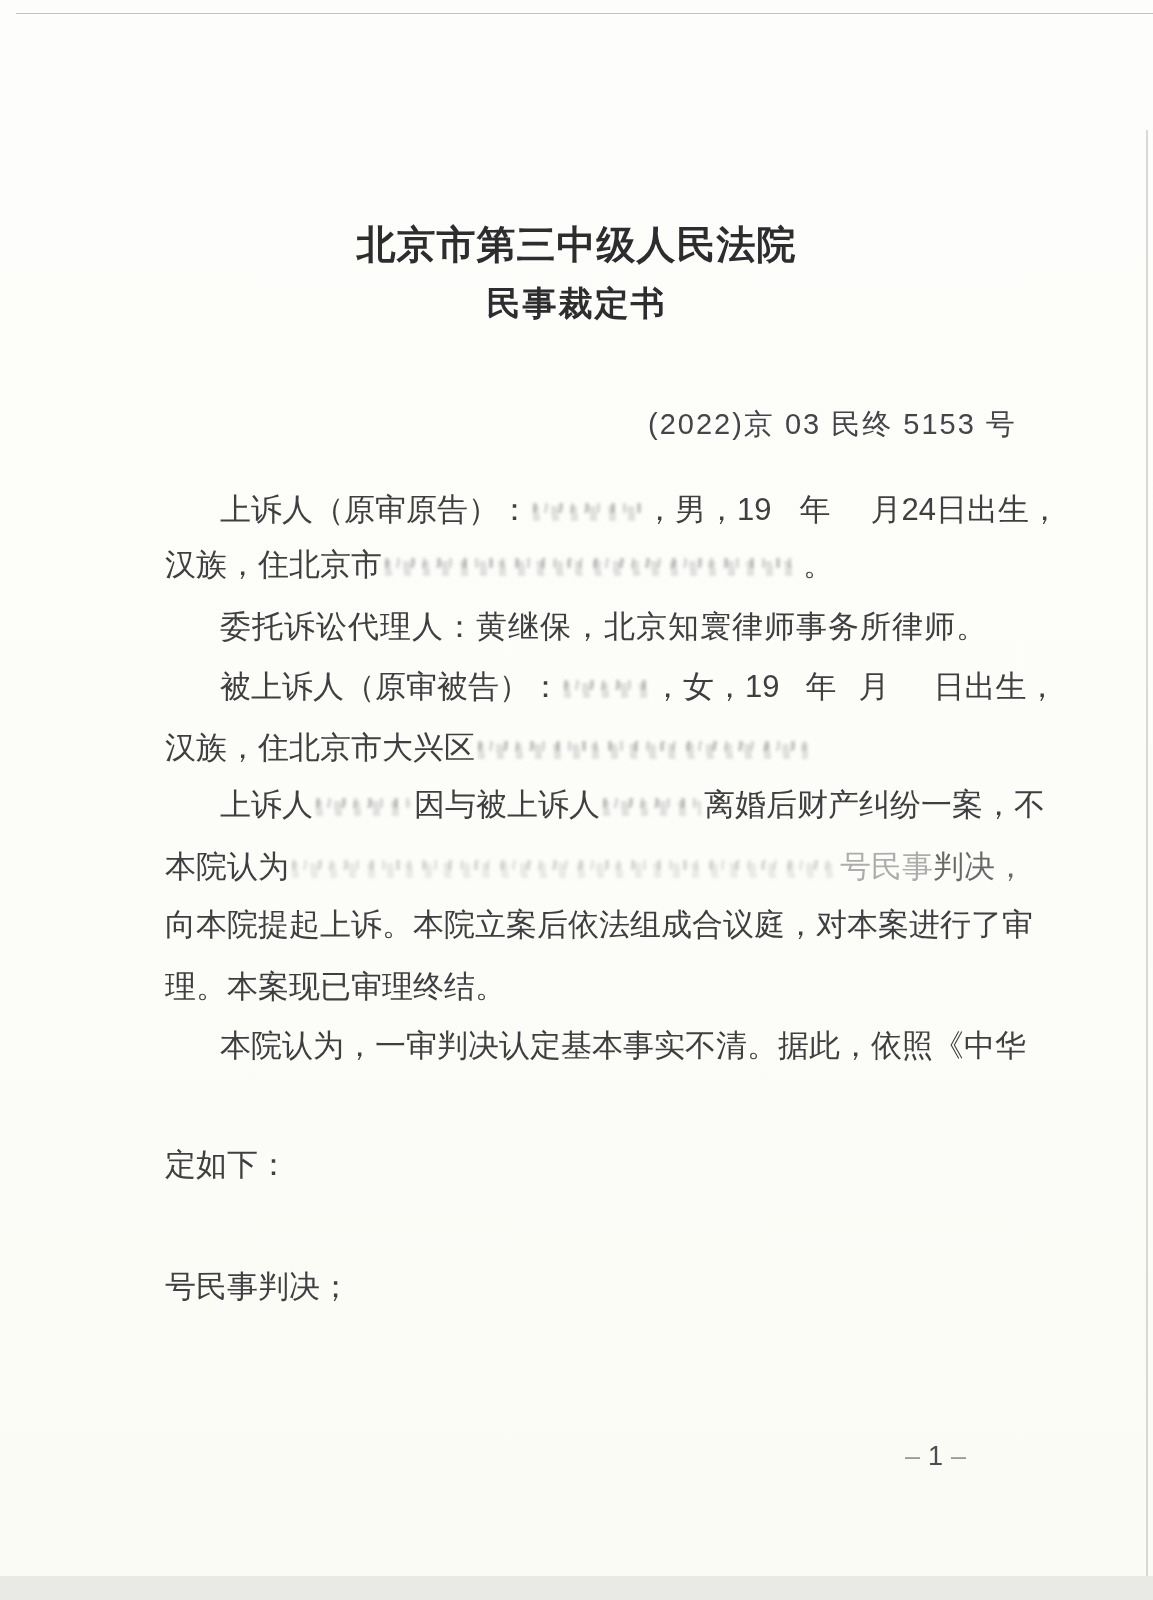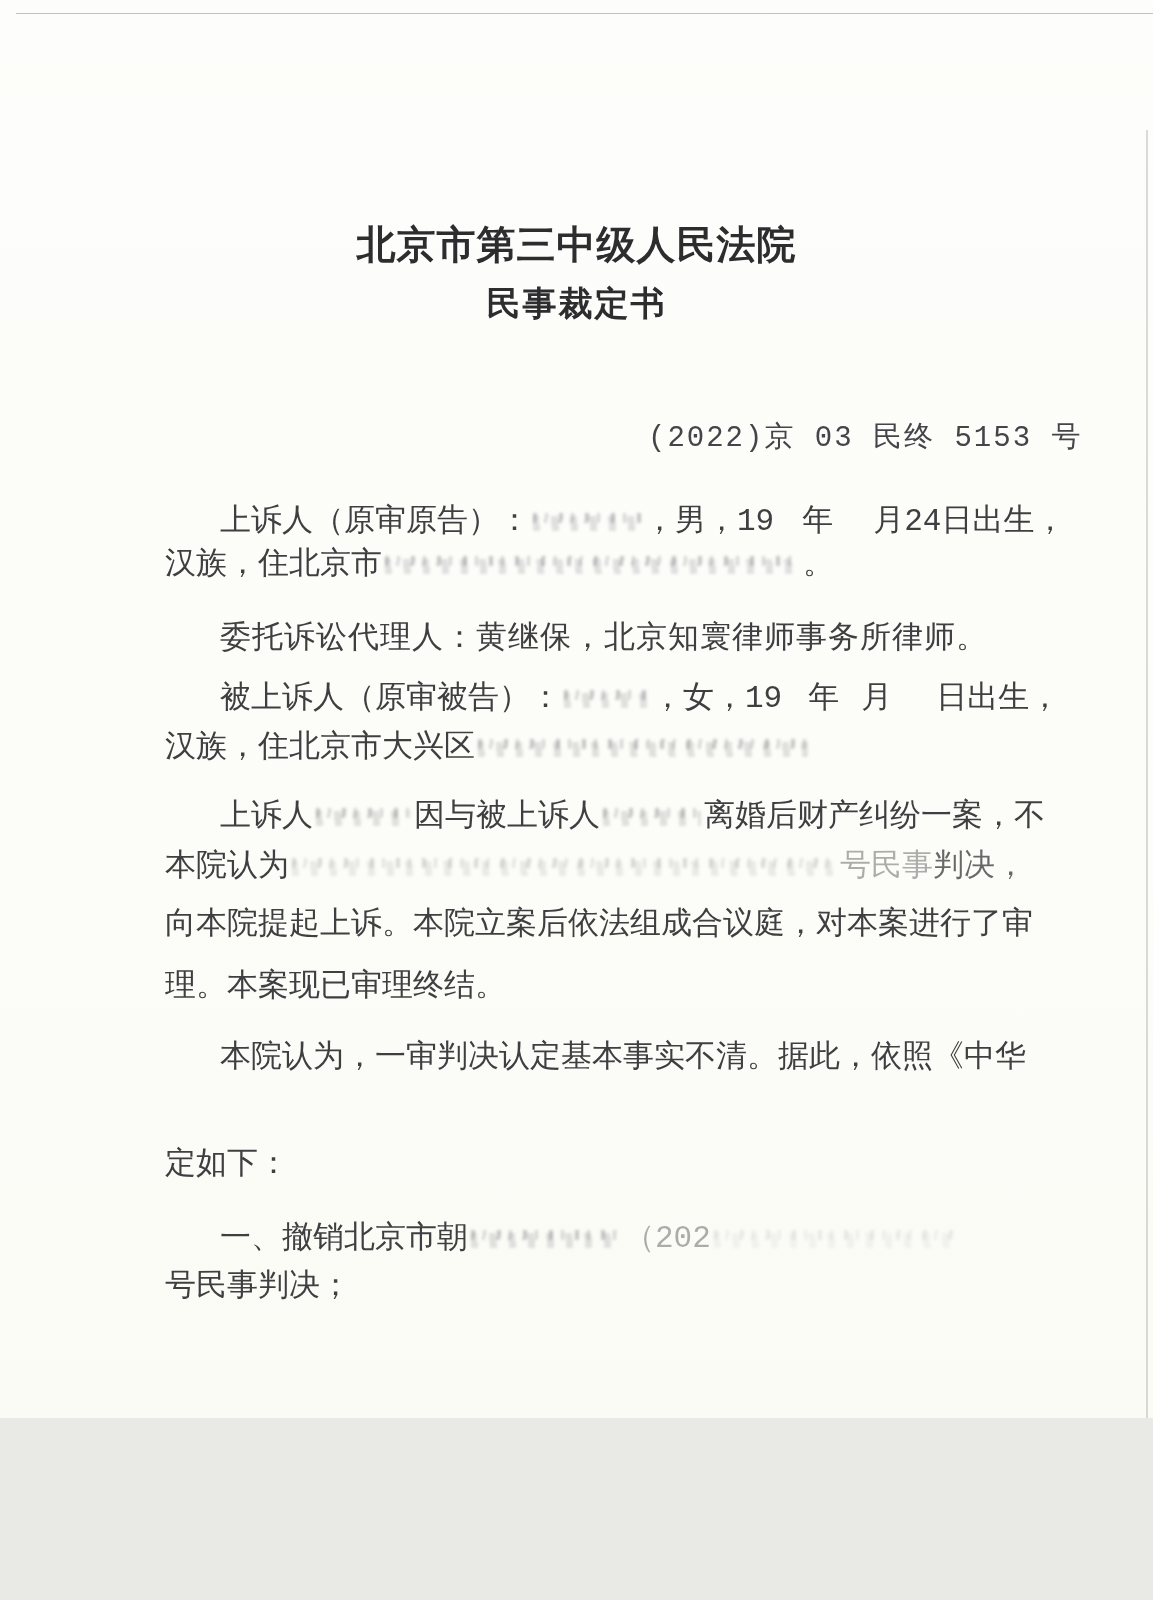--- a/index.html
+++ b/index.html
@@ -1,21 +1,21 @@
 <!DOCTYPE html>
 <html><head>
 <meta charset="utf-8">
 <style>
   html,body{margin:0;padding:0;background:#e9e9e6;}
   .page{
     position:relative;
-    width:1153px;height:1418px;
+    width:1153px;height:1576px;
     margin:0 auto;
     background:linear-gradient(180deg,#fdfdfb 0%,#fcfcf8 60%,#fbfbf6 100%);
-    font-family:Liberation Mono, monospace;
+    font-family:Liberation Sans, sans-serif;
     color:#3d3d3f;
     overflow:hidden;
   }
   .scan-top-line{
     position:absolute;top:13px;left:16px;width:1137px;height:1px;
     background:#a7a7b1;opacity:.7;
   }
   .scan-right-line{
     position:absolute;top:130px;bottom:0;left:1146px;width:2px;
     background:rgba(175,175,168,.45);
@@ -24,28 +24,28 @@
     position:absolute;top:218px;left:0;width:100%;
     text-align:center;font-size:39px;font-weight:bold;color:#2d2d2f;
     letter-spacing:1px;
   }
   .title-doc{
     position:absolute;top:281px;left:0;width:100%;
     text-align:center;font-size:34px;font-weight:bold;color:#2d2d2f;
     letter-spacing:2px;
   }
   .case-number{
-    position:absolute;top:417px;left:648px;
+    position:absolute;top:405px;left:648px;
     font-size:29px;color:#44444a;letter-spacing:2px;white-space:nowrap;
   }
   .bl{
     position:absolute;left:165px;width:900px;
     font-size:31px;line-height:44px;white-space:nowrap;color:#3f3f42;
   }
-  .indent{padding-left:55px;margin-top:12px;}
+  .indent{padding-left:55px;}
   .gap{display:inline-block;}
   .smudge{
     display:inline-block;height:22px;border-radius:4px;vertical-align:-3px;margin:0 3px;
     background:
       repeating-linear-gradient(95deg, rgba(70,70,80,.55) 0 4px, rgba(70,70,80,0) 4px 12px, rgba(70,70,80,.4) 12px 15px, rgba(70,70,80,0) 15px 26px),
       repeating-linear-gradient(85deg, rgba(90,90,100,.32) 0 7px, rgba(90,90,100,0) 7px 19px);
     background-size:100% 45%,100% 70%;
     background-position:0 20%,0 78%;
     background-repeat:repeat-x;
     filter:blur(1.6px);
@@ -112,23 +112,20 @@
 
   <div class="bl indent" style="top:1024px">
     <span>本院认为，一审判决认定基本事实不清。据此，依照《中华</span>
   </div>
 
 
   <div class="bl" style="top:1143px">
     <span>定如下：</span>
   </div>
 
-  <div class="bl indent" style="top:1205px">
-    <span>一、撤销北京市朝</span><span class="smudge" style="width:150px"></span><span class="faint">（202</span><span class="smudge xlight" style="width:240px"></span>
-  </div>
 
   <div class="bl" style="top:1265px">
     <span>号民事判决；</span>
   </div>
 
 
   <div class="page-number">
     <span class="dash">–</span><span>1</span><span class="dash">–</span>
   </div>
 

